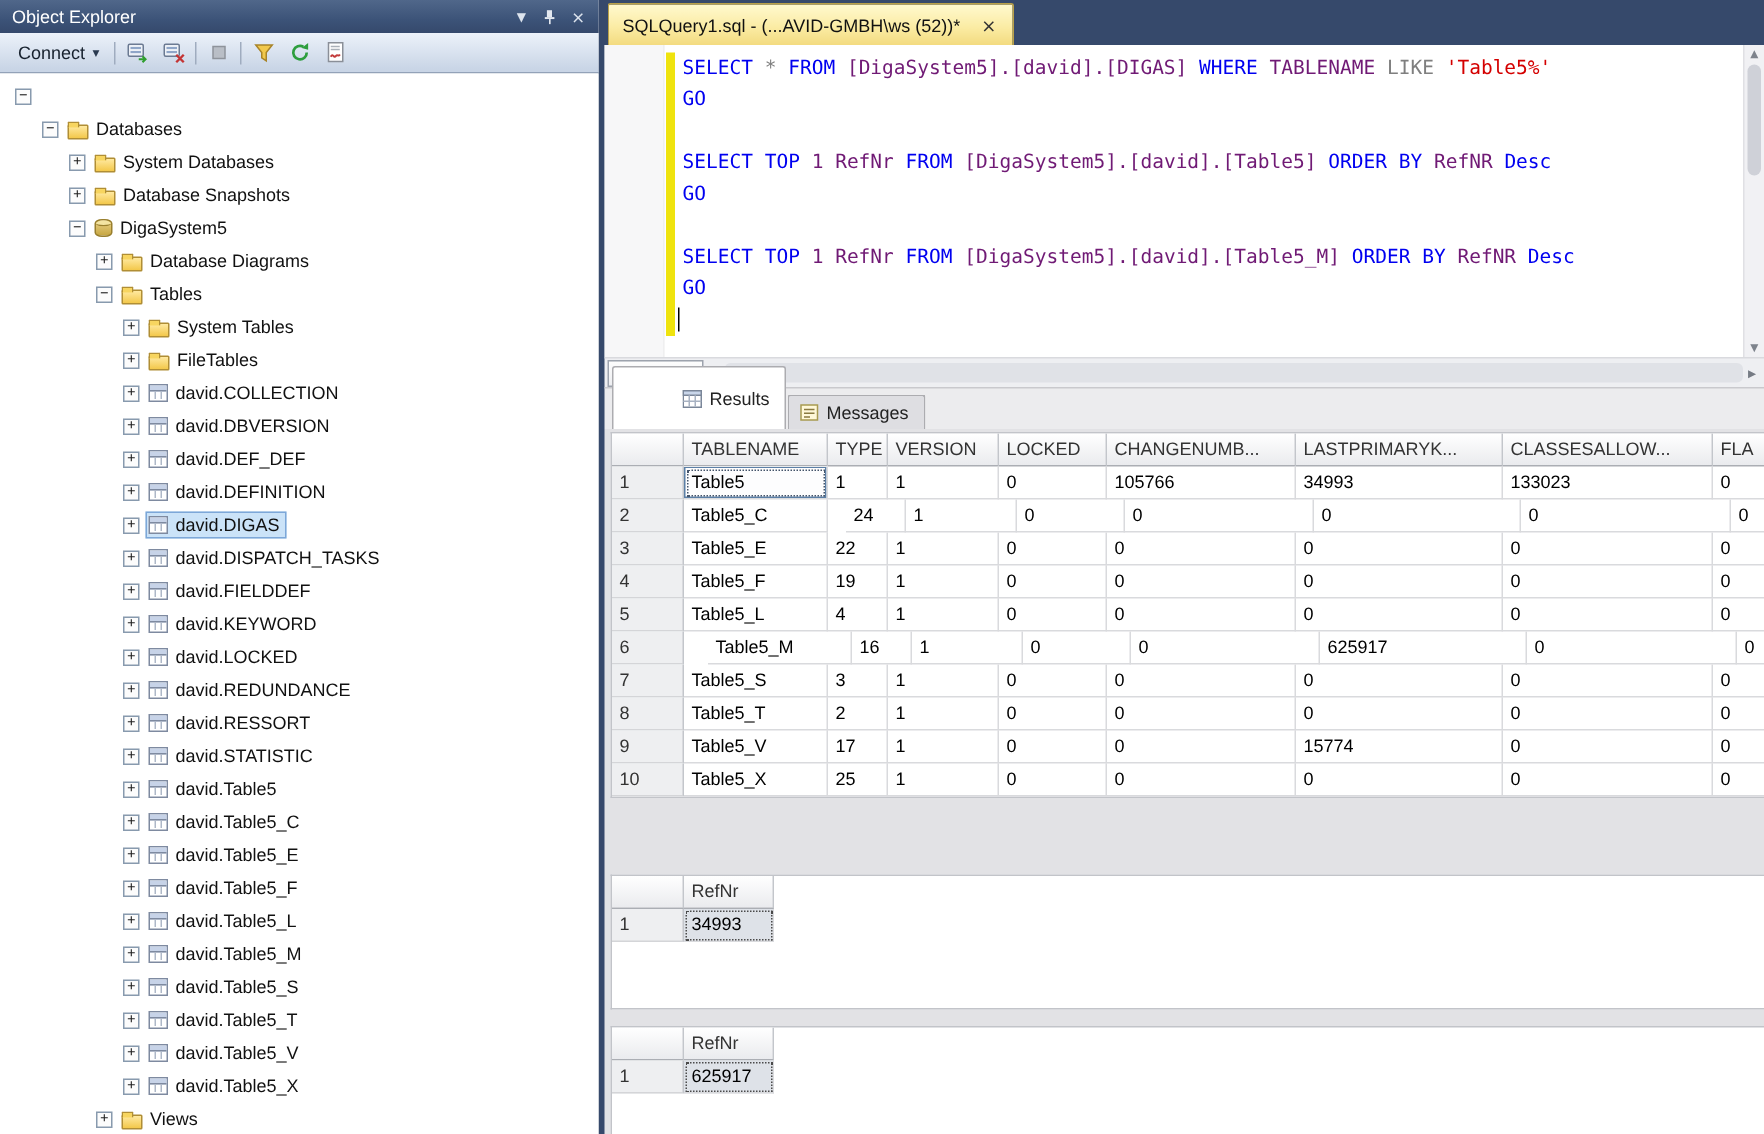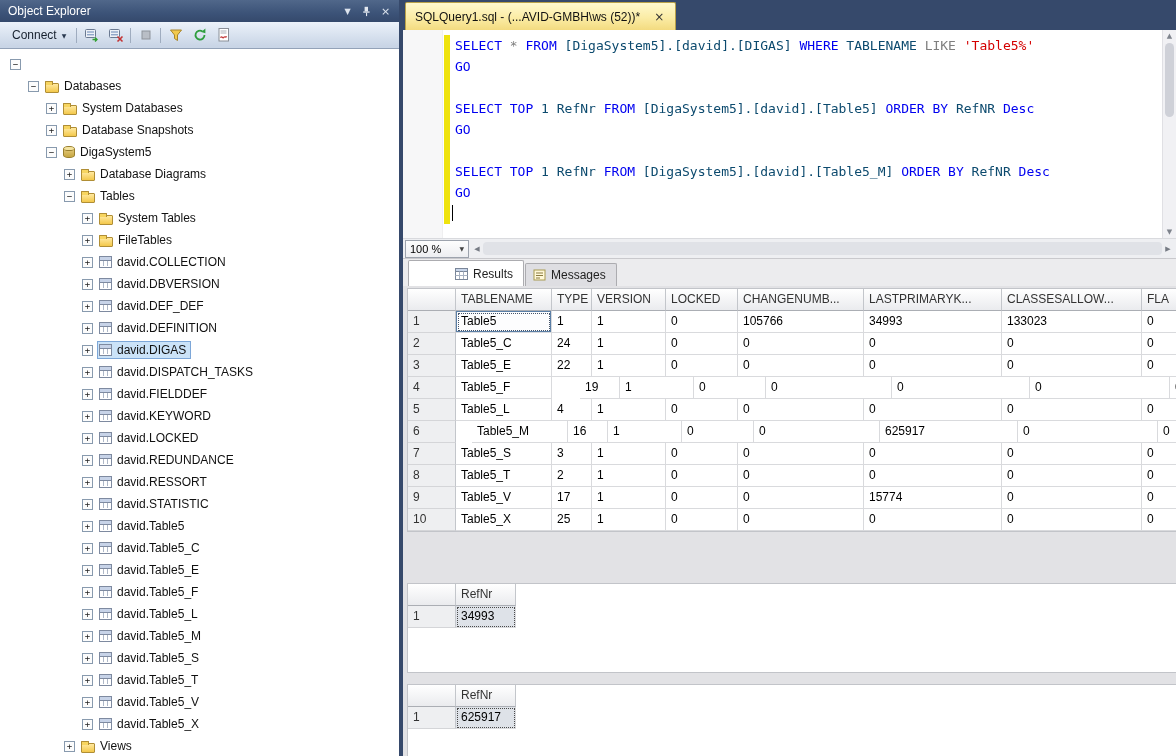--- a/index.html
+++ b/index.html
@@ -62,21 +62,21 @@
   .tab-close { font-size:12px; color:#333; width:14px; text-align:center; }
 
   
   .editor { position:absolute; left:403px; top:30px; width:773px; height:208px; background:#FFF; overflow:hidden; }
   .sel-margin { position:absolute; left:0; top:0; bottom:0; width:40px; background:#F7F7F8; border-right:1px solid #EFEFF0; }
   .track-changes { position:absolute; left:41px; top:5px; width:6px; height:189px; background:#EFE30E; }
   .code { position:absolute; left:52px; top:5px; right:16px;
         font-family:"DejaVu Sans Mono","Liberation Mono",monospace; font-size:13px; line-height:21px; white-space:pre; }
   .code-line { height:21px; }
   .code .kw { color:#0000F0; }
-  .code .id { color:#0c4a6e; }
+  .code .id { color:#701a75; }
   .code .gy { color:#7F7F7F; }
   .code .st { color:#D40000; }
   .caret { position:absolute; left:49px; top:175px; width:1px; height:16px; background:#000; }
   .v-scroll { position:absolute; right:0; top:0; bottom:0; width:14px; background:#F1F1F4; border-left:1px solid #E0E0E4; }
   .vs-arrow { position:absolute; left:0; right:0; text-align:center; font-size:7px; color:#7E838C; }
   .vs-arrow.top { top:2px; } .vs-arrow.bottom { bottom:2px; }
   .v-thumb { position:absolute; left:2px; right:2px; top:13px; height:74px; background:#CFD1D8; border-radius:5px; }
 
   
   .zoom-strip { position:absolute; left:403px; top:238px; width:773px; height:20px; background:#EEEFF2;
@@ -88,21 +88,21 @@
   .h-scroll { flex:1 1 auto; align-self:stretch; display:flex; align-items:center; padding:0 2px; }
   .hs-arrow { font-size:7px; color:#767B84; width:12px; text-align:center; }
   .h-thumb { flex:1; height:13px; background:#E0E2E7; border-radius:4px; }
 
   
   .results-tabs { position:absolute; left:403px; top:258px; width:773px; height:28px; background:#ECECEE;
         display:flex; align-items:flex-end; padding-left:5px; border-top:1px solid #C9C9CD; }
   .rtab { height:23px; display:flex; align-items:center; gap:5px; padding:0 10px 0 7px; font-size:12px;
         border:1px solid #ACACB0; border-bottom:none; margin-right:1px; background:#DEDEE2; color:#222;
         border-radius:2px 2px 0 0; }
-  .rtab.active { background:#FFF; height:26px;padding-left:46px; }
+  .rtab.active { background:#FFF; height:42px;padding-left:46px; }
 
   
   .results-body { position:absolute; left:403px; top:286px; width:773px; height:470px; background:#E2E2E5; }
   .grid { position:absolute; background:#FFF; border:1px solid #C2C4C9; border-right:none; overflow:hidden; }
   #grid1 { left:4px; top:2px; right:0; height:244px; }
   #grid2 { left:4px; top:297px; right:0; height:90px; }
   #grid3 { left:4px; top:398px; right:0; bottom:0; border-bottom:none; }
   .g-row { display:flex; }
   .g-cell { flex:0 0 auto; height:22px; line-height:21px; padding:0 5px; border-right:1px solid #D9DADD;
         border-bottom:1px solid #D9DADD; overflow:hidden; white-space:nowrap; color:#000; font-size:12px; }
@@ -481,21 +481,21 @@
           <div class="g-cell g-data" style="flex: 0 0 74px; width: 74px;">1</div>
           <div class="g-cell g-data" style="flex: 0 0 72px; width: 72px;">0</div>
           <div class="g-cell g-data" style="flex: 0 0 126px; width: 126px;">105766</div>
           <div class="g-cell g-data" style="flex: 0 0 138px; width: 138px;">34993</div>
           <div class="g-cell g-data" style="flex: 0 0 140px; width: 140px;">133023</div>
           <div class="g-cell g-data" style="flex: 0 0 60px; width: 60px;">0</div>
         </div>
         <div class="g-row">
           <div class="g-cell g-rownum" style="flex: 0 0 48px; width: 48px;">2</div>
           <div class="g-cell g-data" style="flex: 0 0 96px; width: 96px;">Table5_C</div>
-          <div class="g-cell g-data" style="flex: 0 0 40px; width: 40px;">24</div>
+          <div class="g-cell g-data" style="flex: 0 0 40px; width: 40px; margin-left: 12px;">24</div>
           <div class="g-cell g-data" style="flex: 0 0 74px; width: 74px;">1</div>
           <div class="g-cell g-data" style="flex: 0 0 72px; width: 72px;">0</div>
           <div class="g-cell g-data" style="flex: 0 0 126px; width: 126px;">0</div>
           <div class="g-cell g-data" style="flex: 0 0 138px; width: 138px;">0</div>
           <div class="g-cell g-data" style="flex: 0 0 140px; width: 140px;">0</div>
           <div class="g-cell g-data" style="flex: 0 0 60px; width: 60px;">0</div>
         </div>
         <div class="g-row">
           <div class="g-cell g-rownum" style="flex: 0 0 48px; width: 48px;">3</div>
           <div class="g-cell g-data" style="flex: 0 0 96px; width: 96px;">Table5_E</div>
@@ -503,21 +503,21 @@
           <div class="g-cell g-data" style="flex: 0 0 74px; width: 74px;">1</div>
           <div class="g-cell g-data" style="flex: 0 0 72px; width: 72px;">0</div>
           <div class="g-cell g-data" style="flex: 0 0 126px; width: 126px;">0</div>
           <div class="g-cell g-data" style="flex: 0 0 138px; width: 138px;">0</div>
           <div class="g-cell g-data" style="flex: 0 0 140px; width: 140px;">0</div>
           <div class="g-cell g-data" style="flex: 0 0 60px; width: 60px;">0</div>
         </div>
         <div class="g-row">
           <div class="g-cell g-rownum" style="flex: 0 0 48px; width: 48px;">4</div>
           <div class="g-cell g-data" style="flex: 0 0 96px; width: 96px;">Table5_F</div>
-          <div class="g-cell g-data" style="flex: 0 0 40px; width: 40px; margin-left: 28px;">19</div>
+          <div class="g-cell g-data" style="flex: 0 0 40px; width: 40px;">19</div>
           <div class="g-cell g-data" style="flex: 0 0 74px; width: 74px;">1</div>
           <div class="g-cell g-data" style="flex: 0 0 72px; width: 72px;">0</div>
           <div class="g-cell g-data" style="flex: 0 0 126px; width: 126px;">0</div>
           <div class="g-cell g-data" style="flex: 0 0 138px; width: 138px;">0</div>
           <div class="g-cell g-data" style="flex: 0 0 140px; width: 140px;">0</div>
           <div class="g-cell g-data" style="flex: 0 0 60px; width: 60px;">0</div>
         </div>
         <div class="g-row">
           <div class="g-cell g-rownum" style="flex: 0 0 48px; width: 48px;">5</div>
           <div class="g-cell g-data" style="flex: 0 0 96px; width: 96px;">Table5_L</div>

